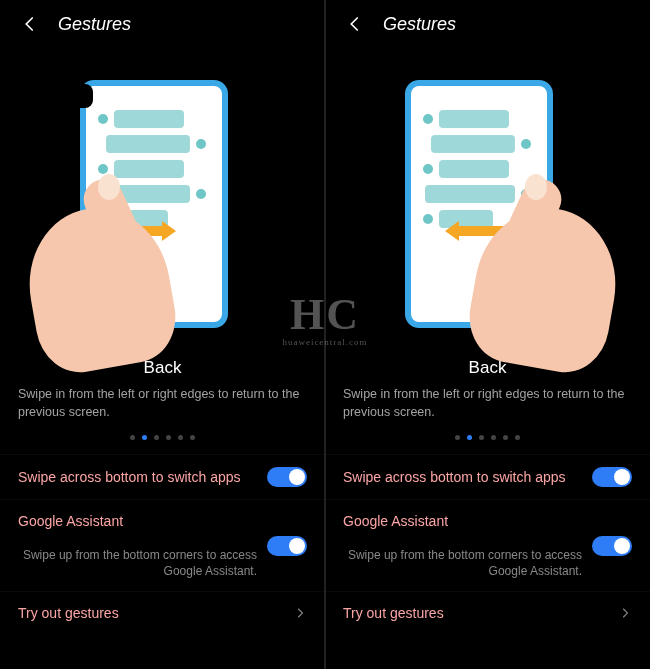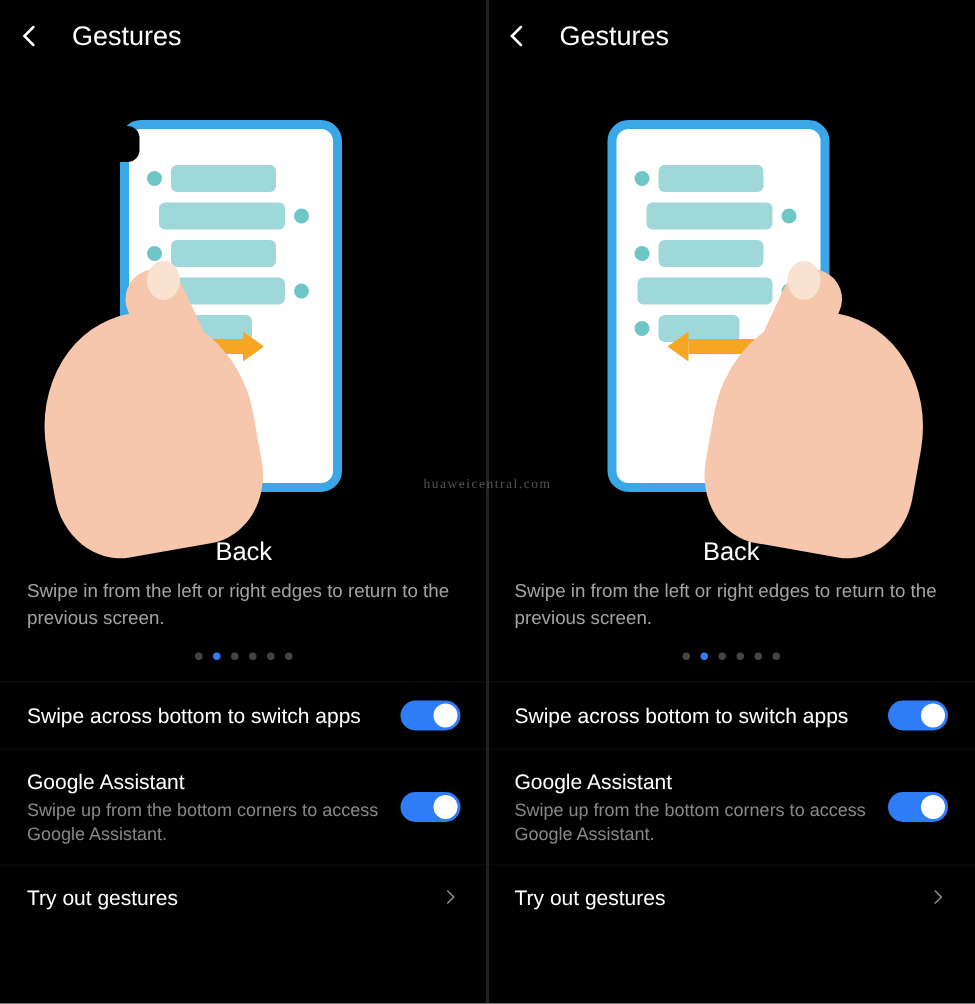--- a/index.html
+++ b/index.html
@@ -1,21 +1,21 @@
 <!DOCTYPE html>
 <html><head>
 <meta charset="utf-8">
 <style>
   html,body{margin:0;padding:0;background:#fff;font-family:-apple-system,Helvetica,Arial,sans-serif;}
   .canvas{width:650px;height:669px;background:#000;position:relative;overflow:hidden;}
   .pane{position:absolute;top:0;width:325px;height:669px;background:#000;color:#fff;}
   .pane.left{left:0;}
   .pane.right{left:325px;}
   .divider{position:absolute;left:324px;top:0;width:2px;height:669px;background:#222;}
-  .hdr{display:flex;align-items:center;height:48px;padding:0 10px;}
+  .hdr{display:flex;align-items:center;height:48px;padding:0 20px;font-style:italic;}
   .back-ico{width:20px;height:20px;display:flex;align-items:center;justify-content:center;}
   .back-ico svg{stroke:#fff;}
   .hdr-title{font-size:18px;margin-left:18px;color:#fff;}
   .illus{position:relative;width:325px;height:280px;}
   .phone{position:absolute;left:80px;top:32px;width:148px;height:248px;border:6px solid #3aa8e6;border-radius:14px;background:#fff;box-sizing:border-box;}
   .notch{position:absolute;left:73px;top:36px;width:20px;height:24px;background:#000;border-radius:0 8px 8px 0;}
   .bubbles{position:absolute;left:92px;top:56px;width:120px;}
   .brow{display:flex;align-items:center;margin:5px 0;height:20px;}
   .dot{width:10px;height:10px;border-radius:50%;background:#6ec6c6;margin:0 6px;}
   .bar{height:18px;background:#9fd8d8;border-radius:4px;}
@@ -42,22 +42,22 @@
   .arrow.right .head{border-left:14px solid #f5a623;}
   .arrow.left .head{border-right:14px solid #f5a623;}
   .gtitle{text-align:center;font-size:17px;color:#fff;margin-top:30px;}
   .gdesc{font-size:12.5px;color:#a3a3a3;line-height:1.4;padding:8px 18px 0 18px;}
   .pager{display:flex;justify-content:center;gap:7px;margin-top:14px;}
   .pdot{width:5px;height:5px;border-radius:50%;background:#444;}
   .pdot.on{background:#2f7df6;}
   .settings{margin-top:14px;}
   .srow{display:flex;align-items:center;justify-content:space-between;padding:12px 18px;border-top:1px solid rgba(255,255,255,0.04);}
   .stext{flex:1;padding-right:10px;}
-  .st1{font-size:14px;color:#ffffff;line-height:1.3;}
-  .st2{font-size:12px;color:#888;line-height:1.3;margin-top:3px;}
+  .st1{font-size:14px;color:#fca5a5;line-height:1.3;}
+  .st2{font-size:12px;color:#888;line-height:1.3;margin-top:18px;text-align:right;}
   .toggle{width:40px;height:20px;border-radius:10px;background:#2f7df6;position:relative;flex-shrink:0;}
   .toggle .knob{position:absolute;right:2px;top:2px;width:16px;height:16px;border-radius:50%;background:#fff;}
   .chev{width:14px;height:14px;display:flex;align-items:center;justify-content:center;}
   .chev svg{stroke:#888;}
   .watermark{position:absolute;left:50%;top:48%;transform:translate(-50%,-50%);text-align:center;color:#777;font-family:Georgia,serif;pointer-events:none;opacity:0.7;}
   .watermark .big{font-size:44px;font-weight:bold;letter-spacing:2px;line-height:0.9;}
   .watermark .small{font-size:9px;letter-spacing:1px;margin-top:2px;}
 </style>
 </head>
 <body>
@@ -239,16 +239,17 @@
               <path d="M9 4 L17 12 L9 20"></path>
             </svg>
         </div>
       </div>
     </div>
   </div>
 
   <div class="divider"></div>
 
   <div class="watermark">
+    <div class="big">HC</div>
     <div class="small">huaweicentral.com</div>
   </div>
 
 </div>
 
 </body></html>

